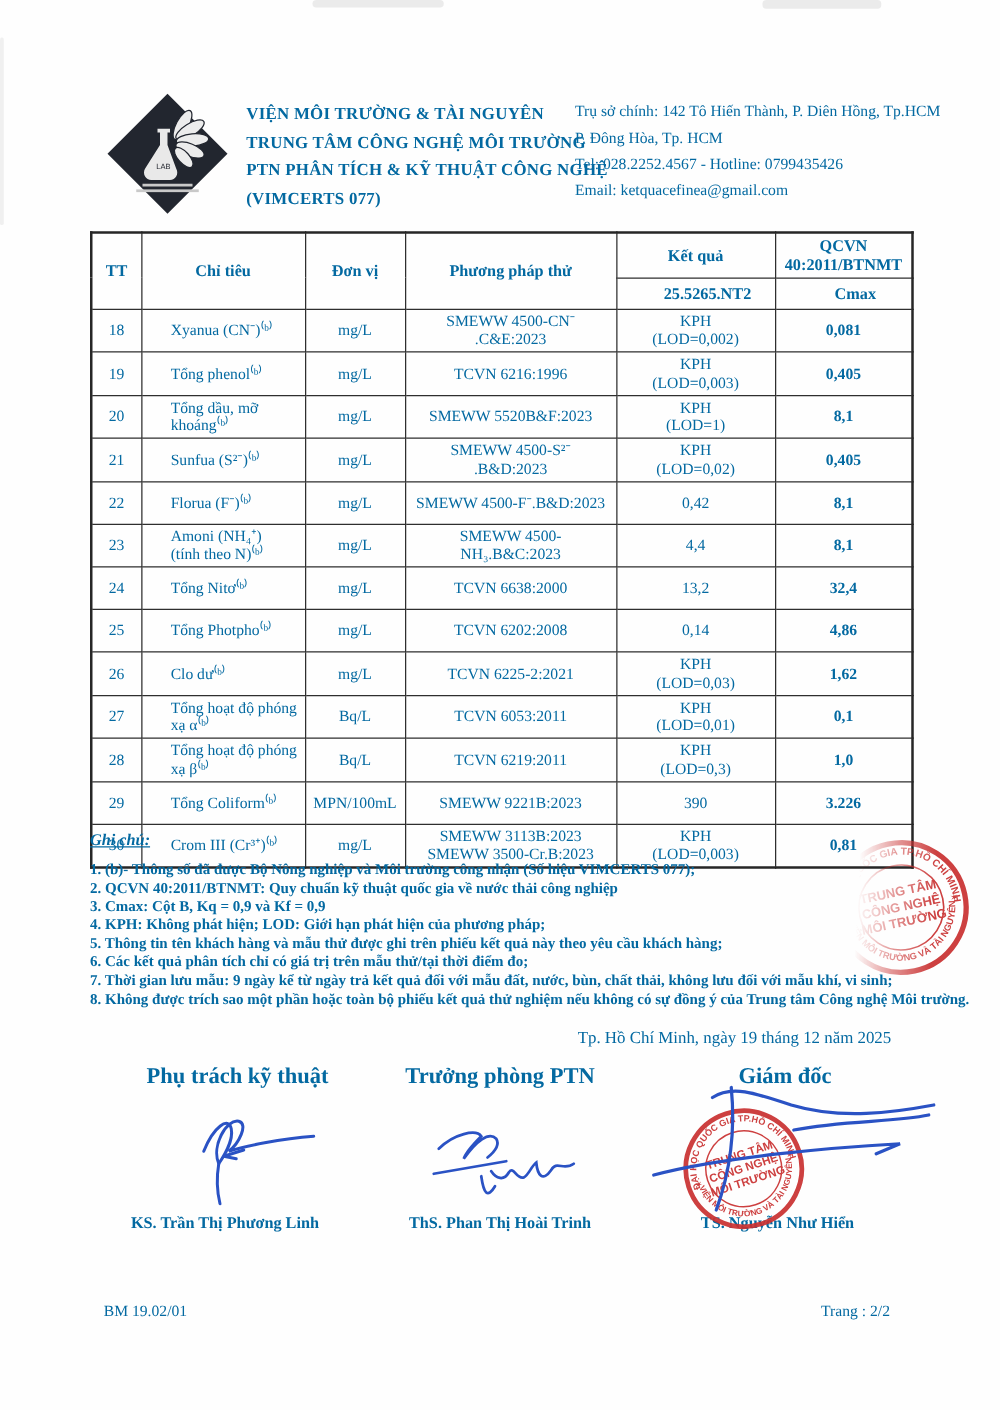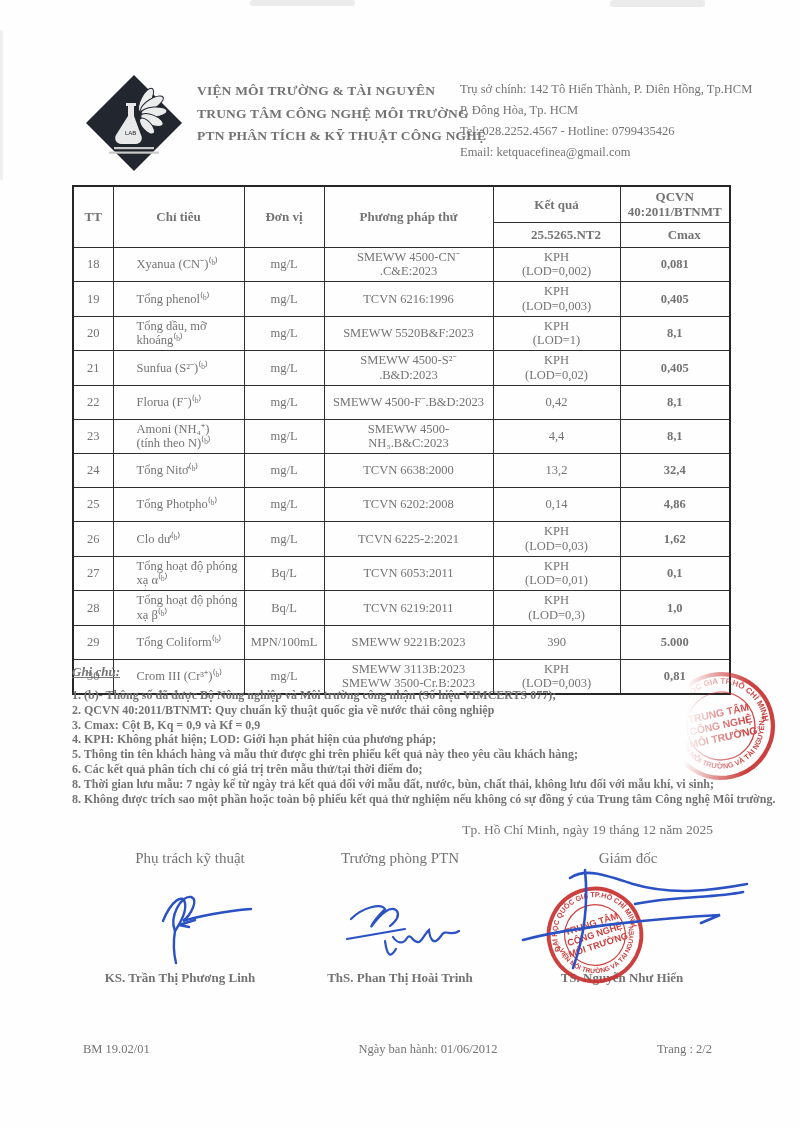--- a/index.html
+++ b/index.html
@@ -1,17 +1,17 @@
 <!DOCTYPE html>
 <html><head>
 <meta charset="utf-8">
 <style>
   html,body{margin:0;padding:0;background:#888;}
   .page{position:relative;width:800px;height:1128px;background:#fefefe;margin:0 auto;
-        font-family:"Liberation Serif", serif;color:#737373;overflow:hidden;}
+        font-family:"Liberation Serif", serif;color:#0369a1;overflow:hidden;}
   
   .art{position:absolute;background:#e6e6e6;opacity:.8;border-radius:3px;}
   .art1{left:250px;top:0;width:105px;height:6px;}
   .art2{left:610px;top:0;width:95px;height:7px;}
   .art3{left:0;top:30px;width:3px;height:150px;background:#ececec;}
 
   
   .logo{position:absolute;left:84px;top:73px;width:100px;height:100px;}
   .org{position:absolute;left:197px;top:80px;font-weight:bold;font-size:13.5px;line-height:22.5px;letter-spacing:.2px;}
   .contact{position:absolute;left:460px;top:79px;font-size:12.5px;line-height:21px;}
@@ -29,21 +29,21 @@
   .c-cm{font-weight:bold;font-family:Liberation Serif, serif;}
   .h-sample,.h-cmax{font-size:13px;padding-left:22px;}
 
   
   .notes{position:absolute;left:72px;top:664px;width:720px;}
   .notes-title{font-weight:bold;font-style:italic;text-decoration:underline;font-size:13px;margin-bottom:8px;}
   .note-item{font-size:12px;line-height:14.8px;white-space:nowrap;font-weight:bold;}
 
   
   .dateline{position:absolute;left:0;right:87px;top:822px;text-align:right;font-size:13.5px;}
-  .sig-title{position:absolute;top:850px;transform:translateX(-50%);font-weight:normal;font-size:15px;white-space:nowrap;}
+  .sig-title{position:absolute;top:850px;transform:translateX(-50%);font-weight:bold;font-size:18px;white-space:nowrap;}
   .sig-name{position:absolute;top:970px;transform:translateX(-50%);font-weight:bold;font-size:13px;white-space:nowrap;}
   .st1{left:190px;} .st2{left:400px;} .st3{left:628px;}
   .sn1{left:180px;} .sn2{left:400px;} .sn3{left:622px;}
 
   .sig-svg{position:absolute;z-index:3;}
   .sig1{left:133px;top:873px;}
   .sig2{left:333px;top:891px;}
   .sig3{left:515px;top:860px;}
 
   .stamp{position:absolute;opacity:.92;}
@@ -82,20 +82,21 @@
     <g fill="#c9c9c9">
       <rect x="30" y="74" width="40" height="2.2"></rect>
       <rect x="25" y="78.5" width="50" height="2.2"></rect>
     </g>
   </svg>
 
   <div class="org">
     <div>VIỆN MÔI TRƯỜNG &amp; TÀI NGUYÊN</div>
     <div>TRUNG TÂM CÔNG NGHỆ MÔI TRƯỜNG</div>
     <div>PTN PHÂN TÍCH &amp; KỸ THUẬT CÔNG NGHỆ</div>
+    <div>(VIMCERTS 077)</div>
   </div>
 
   <div class="contact">
     <div>Trụ sở chính: 142 Tô Hiến Thành, P. Diên Hồng, Tp.HCM</div>
     <div>P. Đông Hòa, Tp. HCM</div>
     <div>Tel: 028.2252.4567 - Hotline: 0799435426</div>
     <div>Email: ketquacefinea@gmail.com</div>
   </div>
 
   <div class="tablewrap">
@@ -225,21 +226,21 @@
             <td class="c-kq pre">KPH
 (LOD=0,3)</td>
             <td class="c-cm">1,0</td>
           </tr>
       <tr>
             <td class="c-tt">29</td>
             <td class="c-ct pre">Tổng Coliform⁽ᵇ⁾</td>
             <td class="c-dv">MPN/100mL</td>
             <td class="c-pp pre">SMEWW 9221B:2023</td>
             <td class="c-kq pre">390</td>
-            <td class="c-cm">5.000</td>
+            <td class="c-cm">3.226</td>
           </tr>
       <tr>
             <td class="c-tt">30</td>
             <td class="c-ct pre">Crom III (Cr³⁺)⁽ᵇ⁾</td>
             <td class="c-dv">mg/L</td>
             <td class="c-pp pre">SMEWW 3113B:2023
 SMEWW 3500-Cr.B:2023</td>
             <td class="c-kq pre">KPH
 (LOD=0,003)</td>
             <td class="c-cm">0,81</td>
@@ -249,21 +250,21 @@
   </div>
 
   <div class="notes">
     <div class="notes-title">Ghi chú:</div>
     <div class="note-item">1. (b)- Thông số đã được Bộ Nông nghiệp và Môi trường công nhận (Số hiệu VIMCERTS 077);</div>
     <div class="note-item">2. QCVN 40:2011/BTNMT: Quy chuẩn kỹ thuật quốc gia về nước thải công nghiệp</div>
     <div class="note-item">3. Cmax: Cột B, Kq = 0,9 và Kf = 0,9</div>
     <div class="note-item">4. KPH: Không phát hiện; LOD: Giới hạn phát hiện của phương pháp;</div>
     <div class="note-item">5. Thông tin tên khách hàng và mẫu thử được ghi trên phiếu kết quả này theo yêu cầu khách hàng;</div>
     <div class="note-item">6. Các kết quả phân tích chỉ có giá trị trên mẫu thử/tại thời điểm đo;</div>
-    <div class="note-item">8. Thời gian lưu mẫu: 7 ngày kể từ ngày trả kết quả đối với mẫu đất, nước, bùn, chất thải, không lưu đối với mẫu khí, vi sinh;</div>
+    <div class="note-item">7. Thời gian lưu mẫu: 9 ngày kể từ ngày trả kết quả đối với mẫu đất, nước, bùn, chất thải, không lưu đối với mẫu khí, vi sinh;</div>
     <div class="note-item">8. Không được trích sao một phần hoặc toàn bộ phiếu kết quả thử nghiệm nếu không có sự đồng ý của Trung tâm Công nghệ Môi trường.</div>
   </div>
 
   <div class="stamp stamp-partial">
     <svg viewBox="0 0 140 140" width="100%" height="100%">
       <circle cx="70" cy="70" r="55" fill="none" stroke="#c93030" stroke-width="4.5"></circle>
       <circle cx="70" cy="70" r="36" fill="none" stroke="#c93030" stroke-width="1.4"></circle>
       <defs>
         <path id="arcT2" d="M 27.7,85.4 A 45,45 0 1 1 112.3,85.4" fill="none"></path>
         <path id="arcB2" d="M 24.5,76 A 46,46 0 0 0 115.5,76" fill="none"></path>
@@ -338,16 +339,15 @@
       <path d="M8,80 C60,66 150,58 205,55 L186,63"></path>
       <path d="M120,44 C160,36 200,38 228,32"></path>
     </g>
   </svg>
 
   <div class="sig-name sn1">KS. Trần Thị Phương Linh</div>
   <div class="sig-name sn2">ThS. Phan Thị Hoài Trinh</div>
   <div class="sig-name sn3">TS. Nguyễn Như Hiển</div>
 
   <div class="foot f-left">BM 19.02/01</div>
-  <div class="foot f-center">Ngày ban hành: 01/06/2012</div>
   <div class="foot f-right">Trang : 2/2</div>
 
 </div>
 
 </body></html>

